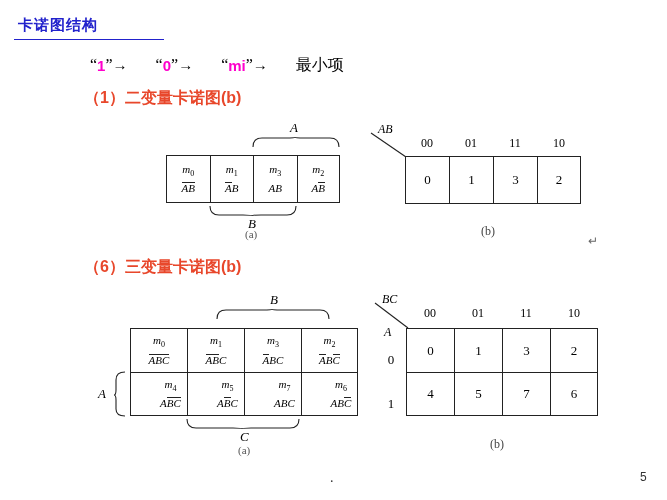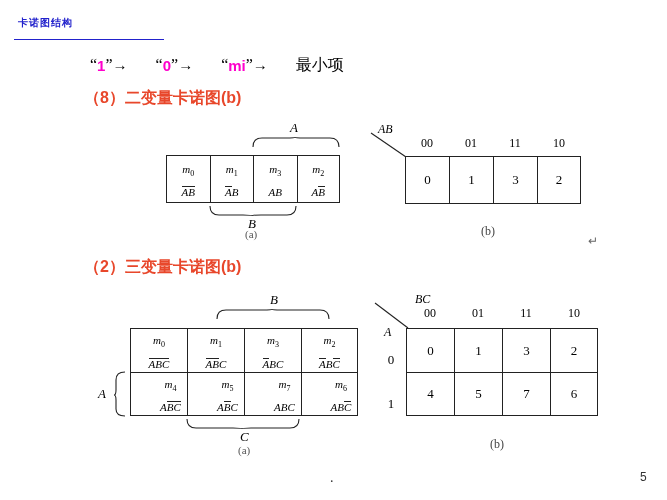--- a/index.html
+++ b/index.html
@@ -6,21 +6,21 @@
   body{
     width:667px;height:500px;background:#ffffff;position:relative;overflow:hidden;
     font-family:"Liberation Serif",serif;
   }
   .abs{position:absolute;}
 
   
   #slide-title{
     left:18px;top:16px;
     font-family:"Liberation Sans",sans-serif;
-    font-size:10px;font-weight:bold;color:#2222cc;letter-spacing:1px;
+    font-size:15px;font-weight:bold;color:#2222cc;letter-spacing:1px;
     white-space:nowrap;
   }
   #title-rule{
     left:14px;top:39px;width:150px;height:1px;background:#2222cc;
   }
 
   
   #legend-line{
     left:90px;top:52px;width:560px;height:26px;
     font-size:16px;color:#000;white-space:nowrap;
@@ -40,21 +40,21 @@
   #sec1{left:84px;top:88px;}
   #sec2{left:84px;top:257px;}
 
   
   .kcell{
     box-sizing:border-box;border:1px solid #222;
     display:flex;flex-direction:column;align-items:center;justify-content:center;
     font-family:"Liberation Serif",serif;font-style:italic;
     background:#fff;
   }
-  .mlab{font-size:11px;line-height:20px;}
+  .mlab{font-size:11px;line-height:12px;}
   .mlab .sb{font-size:8px;font-style:normal;vertical-align:sub;}
   .term{font-size:11px;line-height:13px;margin-top:2px;letter-spacing:0px;}
   .ov{border-top:1px solid #222;display:inline-block;line-height:1.05;padding:0 0px;}
 
   
   #map2{left:166px;top:155px;width:174px;height:48px;display:flex;}
   #map2 .kcell{width:43.5px;height:48px;border-right-width:0;}
   #map2 .kcell:last-child{border-right-width:1px;}
 
   #map2-brace-A{left:252px;top:136px;width:88px;height:12px;}
@@ -88,21 +88,21 @@
   #map3-lab-A{left:98px;top:386px;font-style:italic;font-size:13px;}
   #map3-cap-a{left:238px;top:444px;font-size:11px;color:#555;}
 
   
   #tbl3{left:406px;top:328px;width:192px;height:88px;display:flex;flex-wrap:wrap;}
   #tbl3 .kcell{width:48px;height:44px;border-right-width:0;border-bottom-width:0;font-style:normal;font-size:13px;}
   #tbl3 .kcell.c4{border-right-width:1px;}
   #tbl3 .kcell.r2{border-bottom-width:1px;}
   #tbl3-head{left:406px;top:306px;width:192px;height:16px;display:flex;}
   #tbl3-head span{width:48px;text-align:center;font-size:12px;}
-  #tbl3-bc{left:382px;top:292px;font-style:italic;font-size:12px;margin-left:33px;}
+  #tbl3-bc{left:382px;top:292px;font-style:italic;font-size:12px;}
   #tbl3-slash{left:374px;top:302px;width:40px;height:28px;}
   #tbl3-a{left:384px;top:325px;font-style:italic;font-size:12px;}
   #tbl3-rowlabels{left:382px;top:338px;width:18px;height:78px;}
   #tbl3-rowlabels span{display:block;height:44px;line-height:44px;text-align:center;font-size:13px;}
   #tbl3-cap{left:490px;top:437px;font-size:12px;color:#444;}
 
   
   #footer-dot{left:330px;top:470px;font-size:14px;color:#333;}
   #page-num{left:640px;top:470px;font-family:"Liberation Sans",sans-serif;font-size:12px;color:#333;}
   svg{display:block;overflow:visible;}
@@ -126,21 +126,21 @@
   <span class="gap-m"></span>
   <span class="q">“</span>
     <span class="hot">m</span>
     <span class="hot sub">i</span>
     <span class="q">”</span>
     <span class="arrow">→</span>
   <span class="gap-m"></span>
   <span>最小项</span>
 </div>
 
-<div class="abs section-head" id="sec1">（8）二变量卡诺图(b)</div>
+<div class="abs section-head" id="sec1">（1）二变量卡诺图(b)</div>
 
 <div class="abs" id="map2">
     <div class="kcell">
       <div class="mlab">m<span class="sb">0</span></div>
       <div class="term"><span class="ov">A</span><span class="ov">B</span></div>
     </div>
     <div class="kcell">
       <div class="mlab">m<span class="sb">1</span></div>
       <div class="term"><span class="ov">A</span><span>B</span></div>
     </div>
@@ -181,21 +181,21 @@
   </div>
 <div class="abs" id="tbl2">
     <div class="kcell">0</div>
     <div class="kcell">1</div>
     <div class="kcell">3</div>
     <div class="kcell c4">2</div>
   </div>
 <div class="abs" id="tbl2-cap">(b)</div>
 <div class="abs" id="cr-mark">↵</div>
 
-<div class="abs section-head" id="sec2">（2）三变量卡诺图(b)</div>
+<div class="abs section-head" id="sec2">（6）三变量卡诺图(b)</div>
 
 <div class="abs" id="map3">
     <div class="kcell">
       <div class="mlab">m<span class="sb">0</span></div>
       <div class="term"><span class="ov">A</span><span class="ov">B</span><span class="ov">C</span></div>
     </div>
     <div class="kcell">
       <div class="mlab">m<span class="sb">1</span></div>
       <div class="term"><span class="ov">A</span><span class="ov">B</span><span>C</span></div>
     </div>

